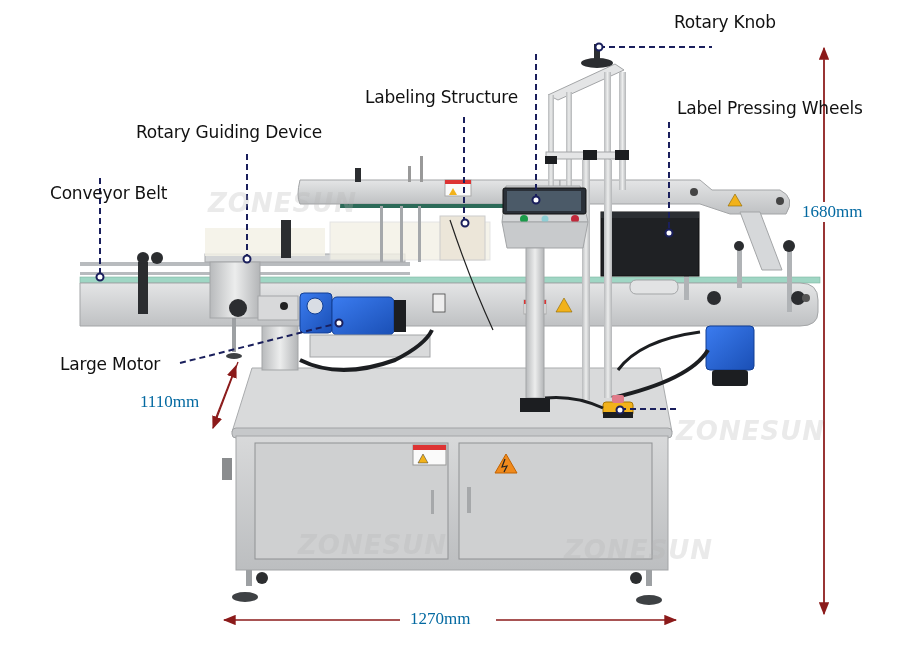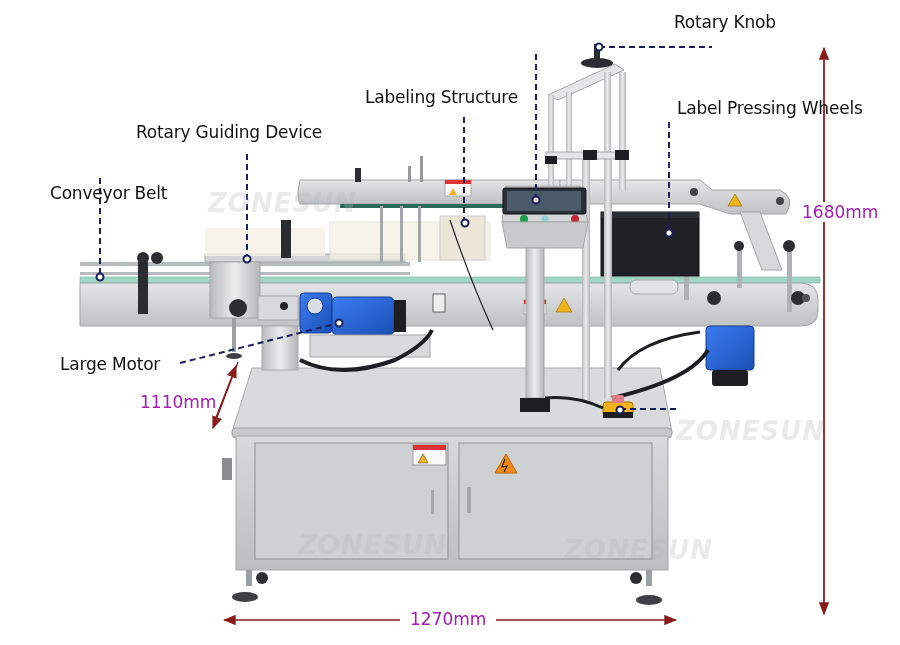--- a/index.html
+++ b/index.html
@@ -1,22 +1,22 @@
 <!DOCTYPE html>
 <html><head>
 <meta charset="utf-8">
 <style>
   html, body { margin: 0; padding: 0; background: #ffffff; }
   body { width: 900px; height: 645px; position: relative; overflow: hidden;
          font-family: "DejaVu Sans", sans-serif; }
   #stage { position: absolute; left: 0; top: 0; width: 900px; height: 645px; }
   .label { position: absolute; font-size: 17px; color: #111; white-space: nowrap;
            letter-spacing: -0.2px; line-height: 20px; }
-  .dim { position: absolute; font-size: 17px; color: #a21caf; white-space: nowrap;
-         background: #fff; line-height: 20px; }
+  .dim { position: absolute; font-size: 17px; color: #0369a1; white-space: nowrap;
+         background: #fff; line-height: 20px; font-family: Liberation Serif, serif; }
   .wm { position: absolute; font-family: "DejaVu Sans", sans-serif; font-weight: bold;
         font-style: italic; color: rgba(180,180,180,0.28); letter-spacing: 1px;
         font-size: 26px; white-space: nowrap; margin-left: 8px; }
 </style>
 </head>
 <body>
 
 <div id="stage">
 
   <svg width="900" height="645" viewBox="0 0 900 645" xmlns="http://www.w3.org/2000/svg" style="position:absolute;left:0;top:0;">

